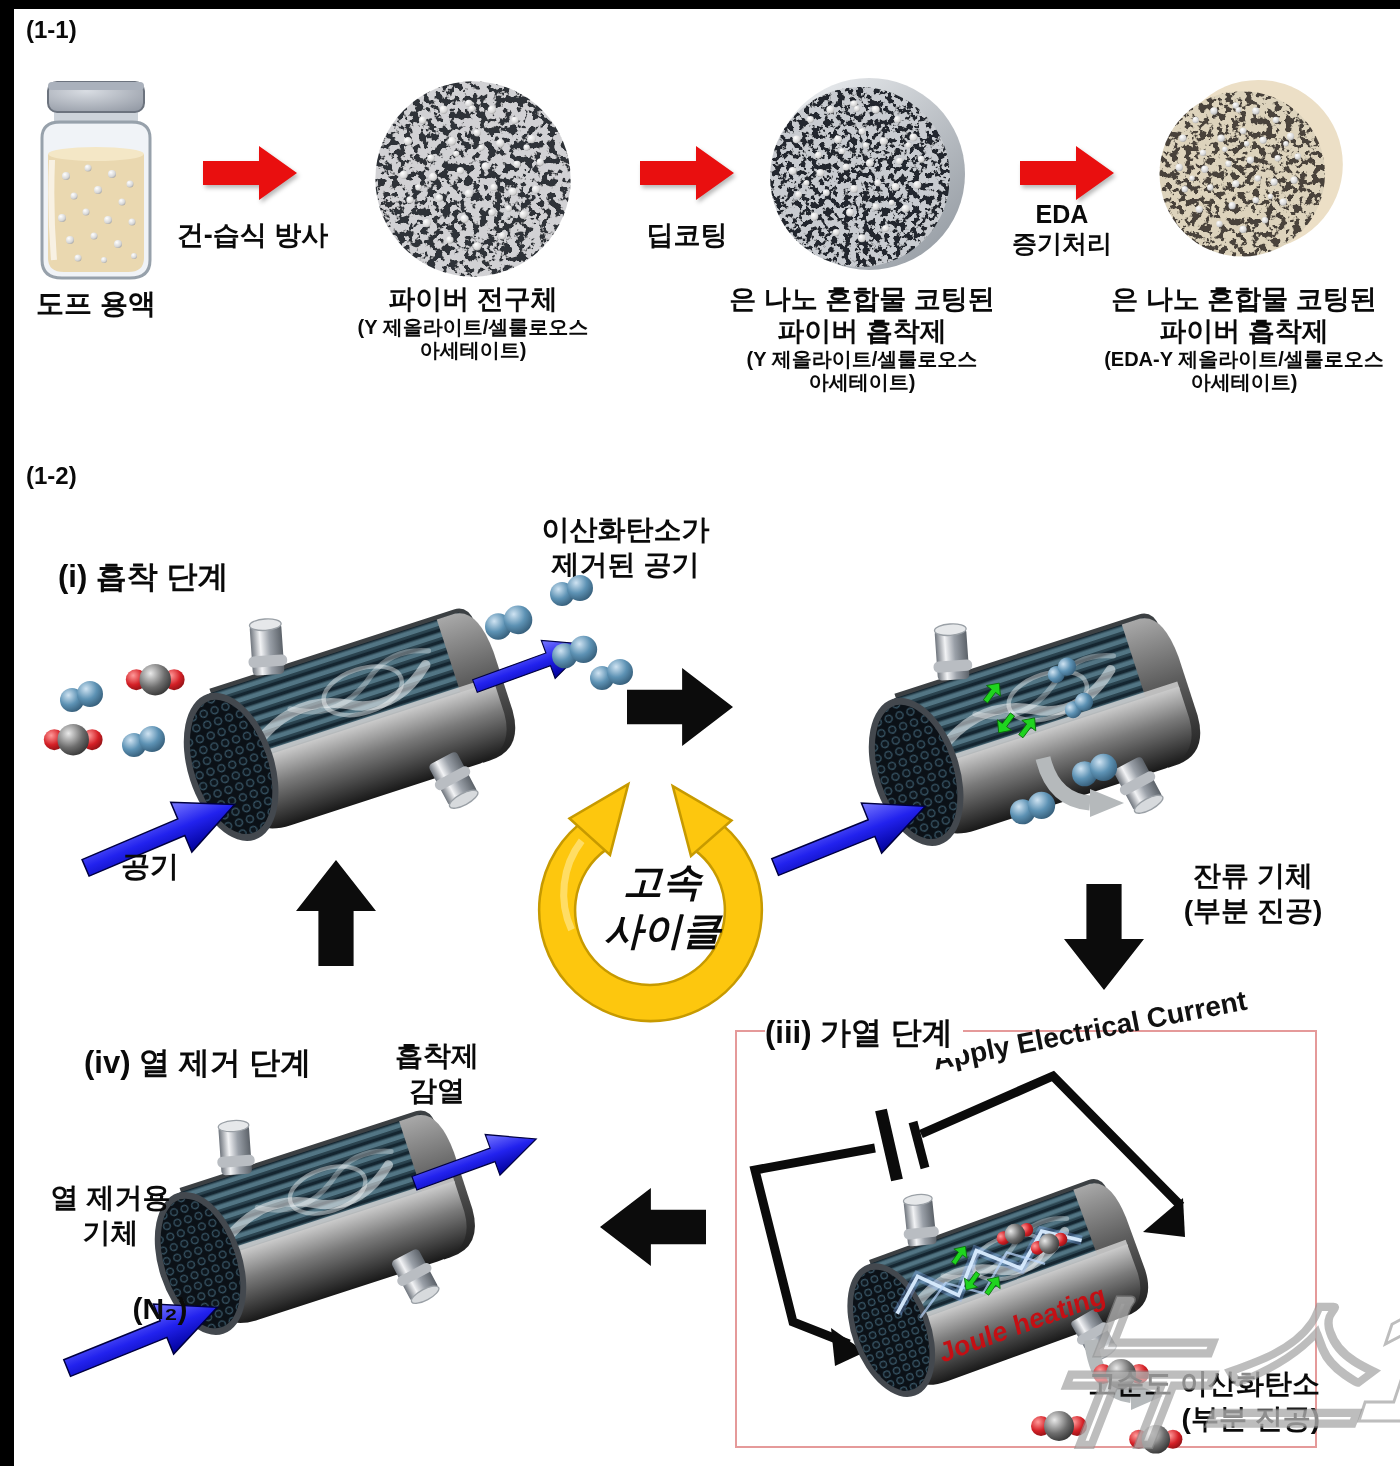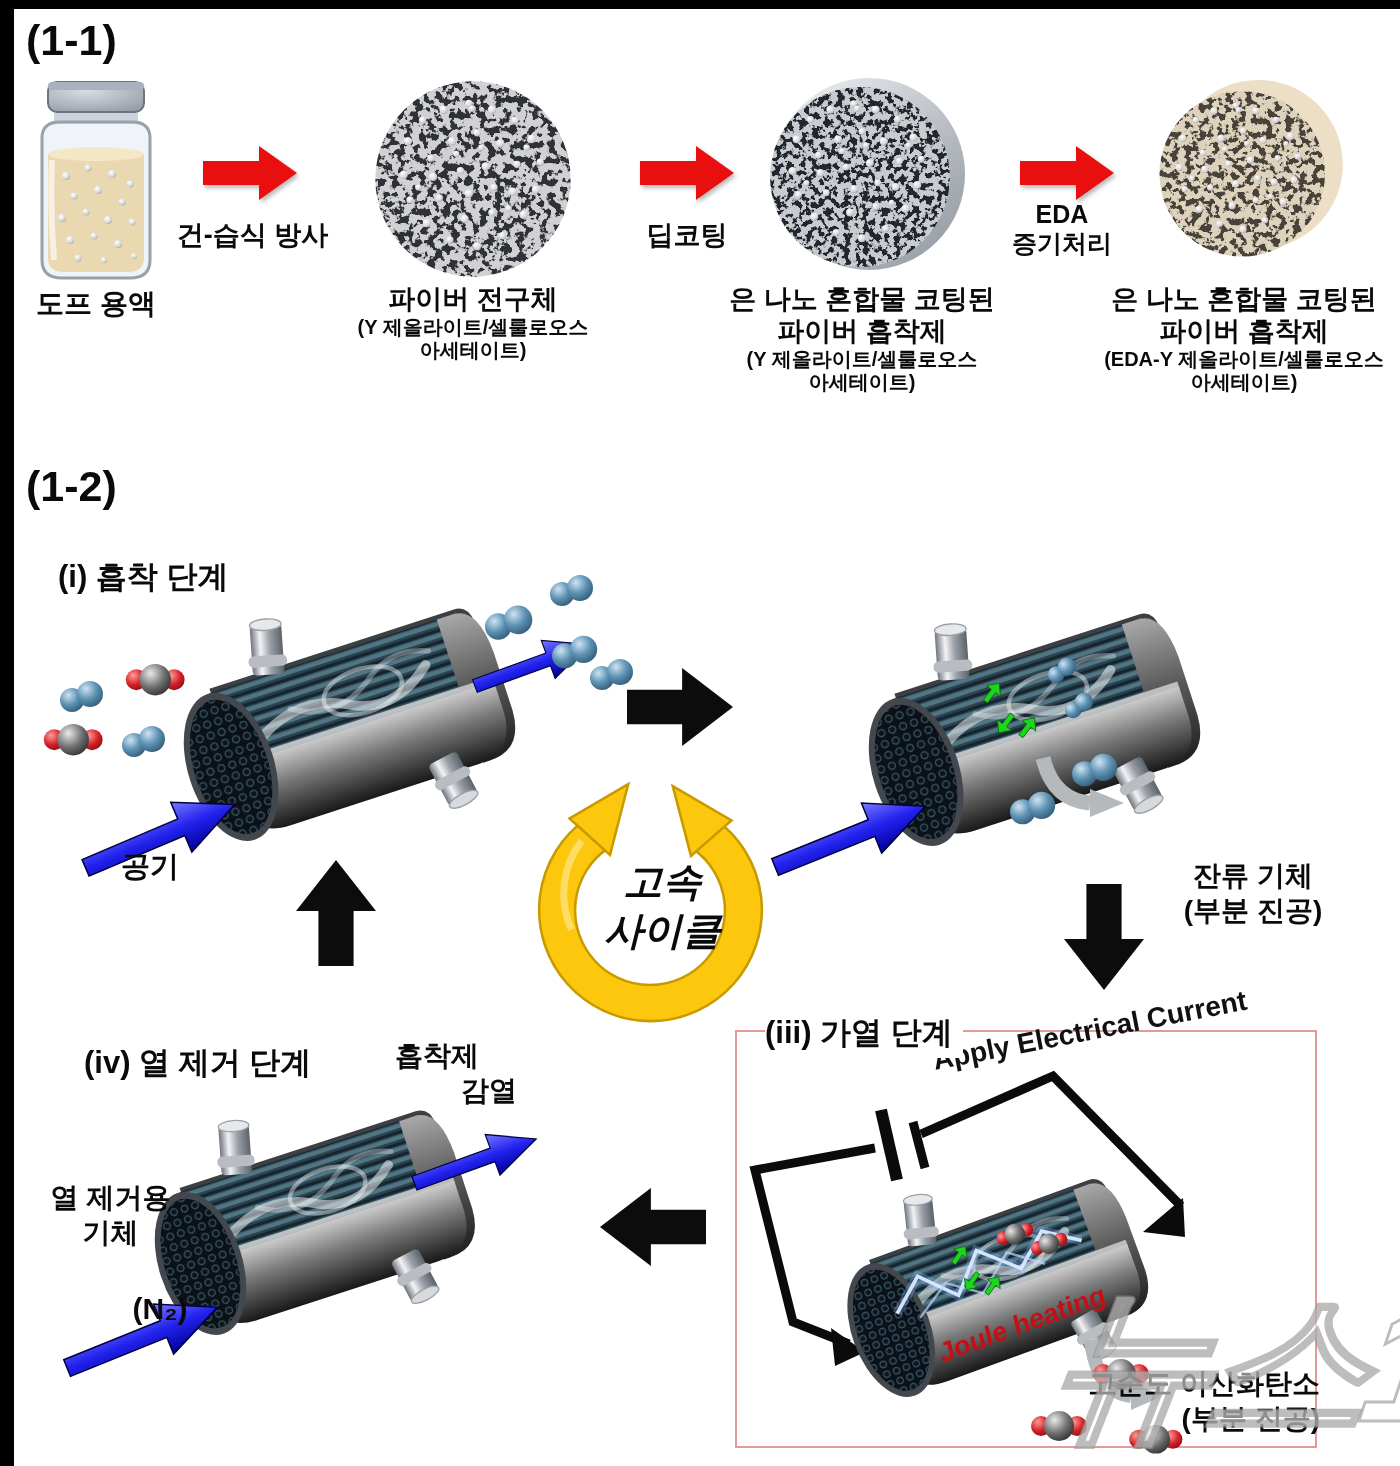--- a/index.html
+++ b/index.html
@@ -1,20 +1,20 @@
 <!DOCTYPE html>
 <html><head>
 <meta charset="utf-8">
 <style>
   html,body{margin:0;padding:0;background:#fff;}
   #stage{position:relative;width:1400px;height:1466px;background:#ffffff;overflow:hidden;
          font-family:"Liberation Sans","DejaVu Sans",sans-serif;color:#0a0a0a;}
   .abs{position:absolute;}
   .edge{background:#000;}
-  .fig-label{font-size:43px;font-weight:bold;}
+  .fig-label{font-size:24px;font-weight:bold;}
   .step-title{font-size:31px;font-weight:bold;white-space:nowrap;}
   .cap{font-weight:bold;text-align:center;line-height:1.18;}
   .cap .l1{font-size:27px;display:block;}
   .cap .l2{font-size:20px;display:block;}
   .flow-label{font-size:27px;font-weight:bold;text-align:center;line-height:1.15;}
   .io-label{font-size:28px;font-weight:bold;text-align:center;line-height:1.25;}
   .blk{background:#0c0c0c;filter:drop-shadow(3px 3px 3px rgba(0,0,0,.25));}
   .arr-right{clip-path:polygon(0% 28%,52% 28%,52% 0%,100% 50%,52% 100%,52% 72%,0% 72%);}
   .arr-left{clip-path:polygon(100% 28%,48% 28%,48% 0%,0% 50%,48% 100%,48% 72%,100% 72%);}
   .arr-up{clip-path:polygon(28% 100%,28% 48%,0% 48%,50% 0%,100% 48%,72% 48%,72% 100%);}
@@ -283,20 +283,22 @@
 
   <div class="abs fig-label" style="left:26px;top:462px;">(1-2)</div>
 
   <div class="abs step-title" style="left:58px;top:556px;">(i) 흡착 단계</div>
   <div class="abs step-title" style="left:84px;top:1042px;">(iv) 열 제거 단계</div>
 
   <div class="abs redbox" style="left:735px;top:1030px;width:578px;height:414px;"></div>
   <div class="abs step-title title-mask" style="left:752px;top:1012px;z-index:5;margin-left:13px;">(iii) 가열 단계</div>
 
   <div class="abs io-label" style="left:503px;top:512px;width:245px;">
+    <span style="display:block;">이산화탄소가</span>
+    <span style="display:block;">제거된 공기</span>
   </div>
 
   <svg class="abs" style="left:30px;top:565px;" width="640" height="335" viewBox="0 0 640 335">
     <g transform="translate(330,160) rotate(-18) scale(0.88) translate(-210,-112)">
       <use href="#mod"></use>
     </g>
     <g>
       <use href="#n2" transform="translate(30,120)"></use>
       <use href="#co2" transform="translate(100,100) scale(1.05)"></use>
       <use href="#co2" transform="translate(18,160) scale(1.05)"></use>
@@ -402,18 +404,18 @@
     <use href="#barrow" transform="translate(32,288) rotate(-22)"></use>
     <use href="#barrow" transform="translate(382,108) rotate(-20) scale(0.8)"></use>
   </svg>
   <div class="abs io-label" style="left:28px;top:1180px;width:165px;">
     <span style="display:block;">열 제거용</span>
     <span style="display:block;">기체</span>
   </div>
   <div class="abs io-label" style="left:95px;top:1290px;width:130px;font-size:30px;">(N₂)</div>
   <div class="abs io-label" style="left:357px;top:1038px;width:160px;">
     <span style="display:block;">흡착제</span>
-    <span style="display:block;text-align:right;">감열</span>
+    <span style="display:block;">감열</span>
   </div>
 
   <div id="watermark" class="abs" style="left:1048px;top:1252px;">뉴스1</div>
 
 </div>
 
 </body></html>

